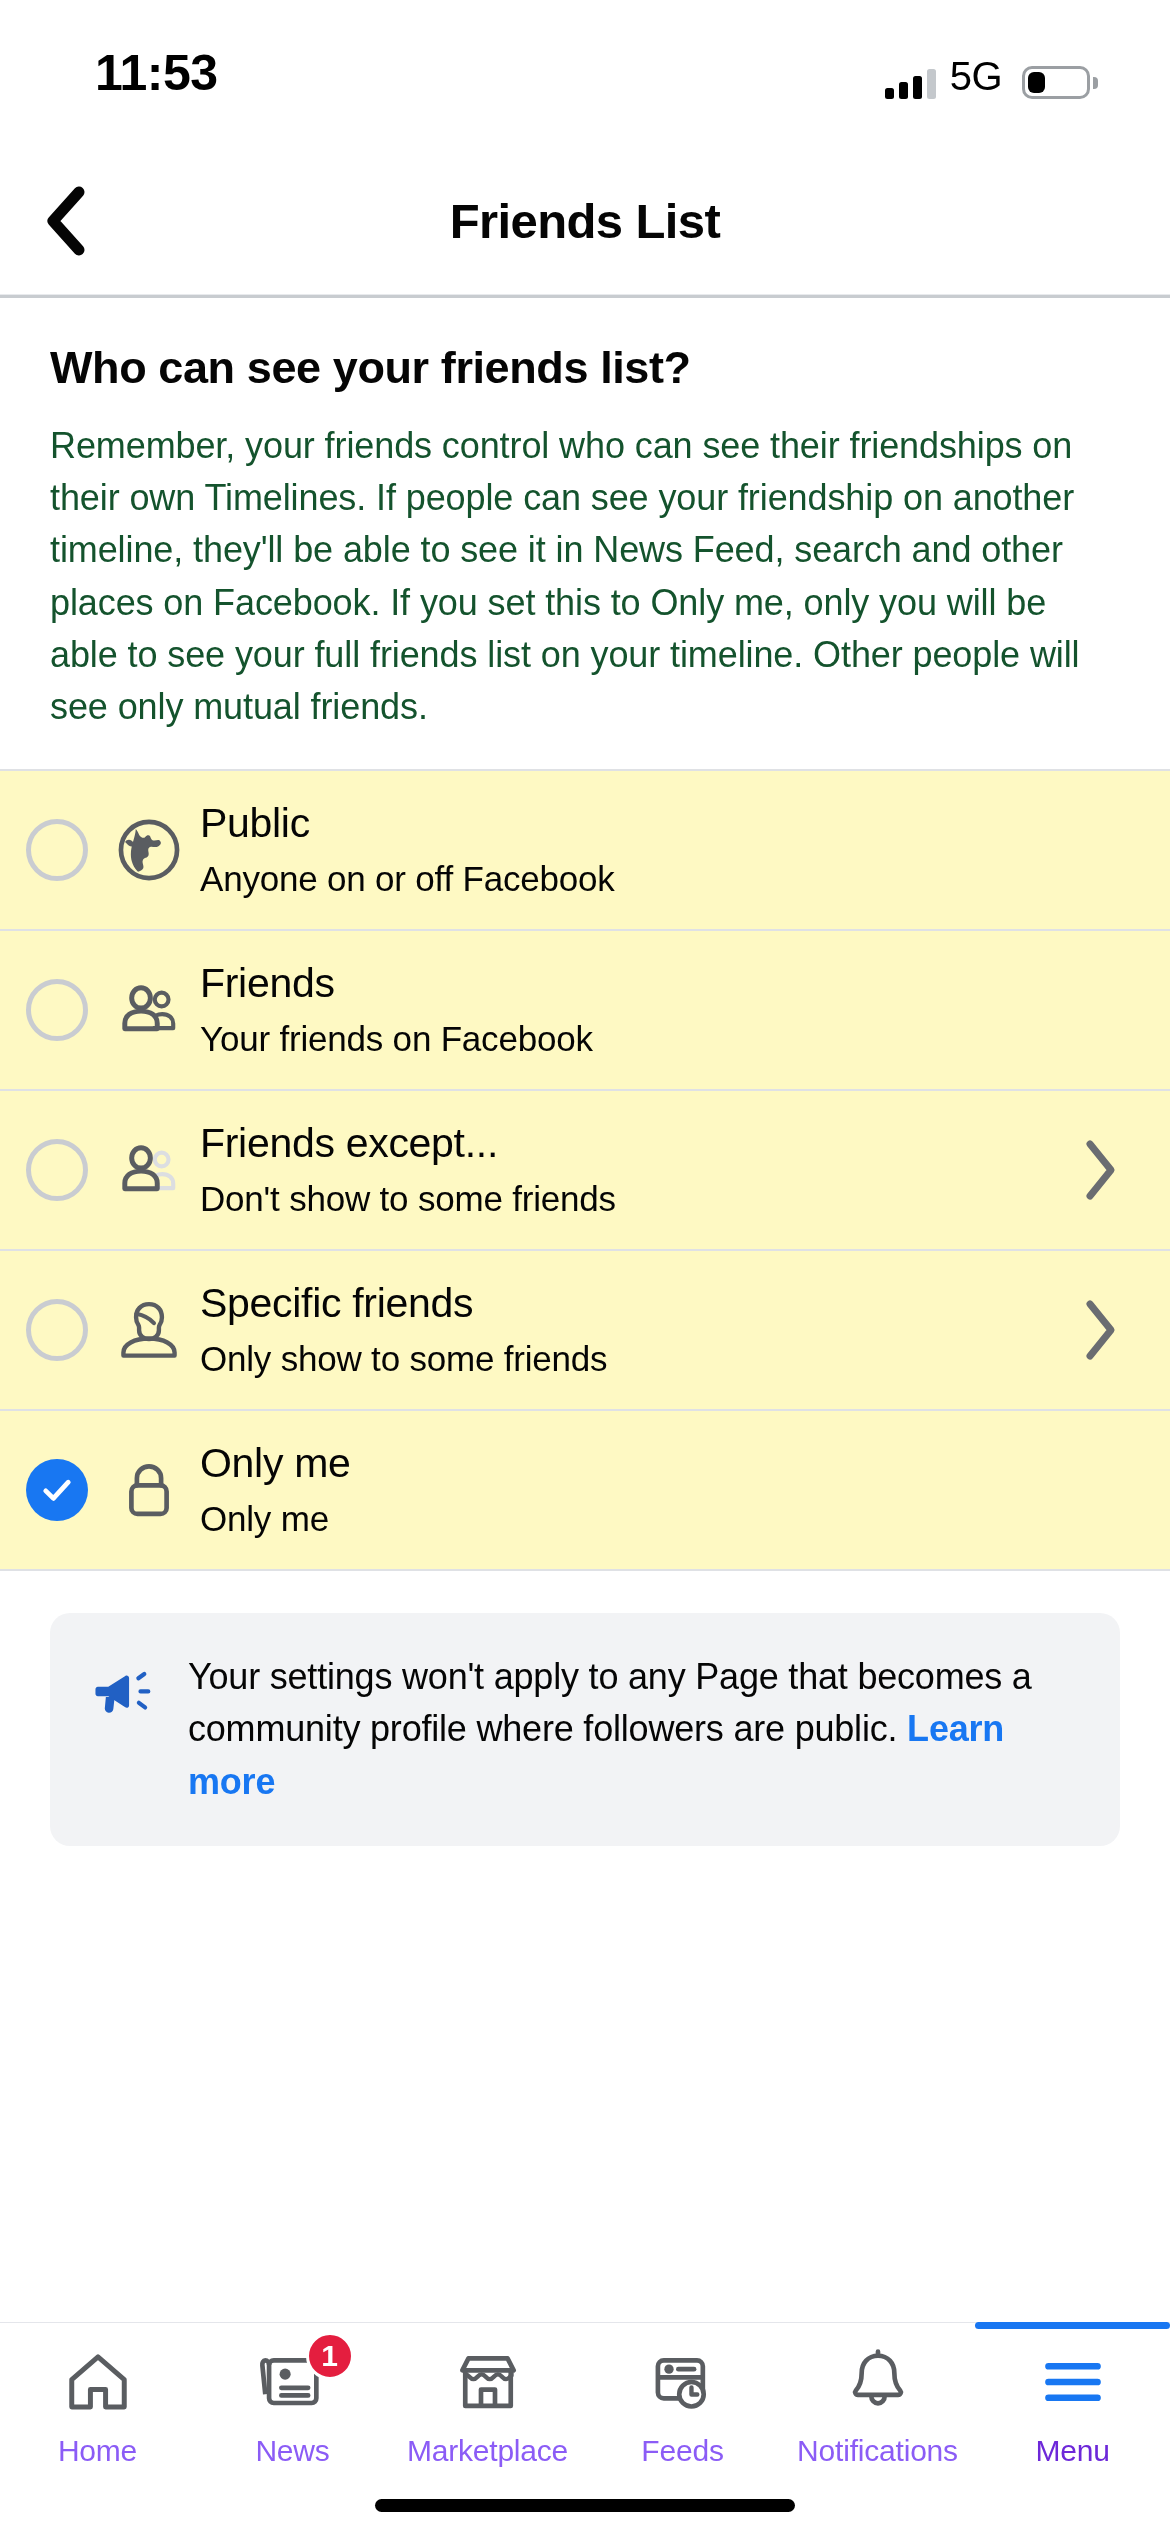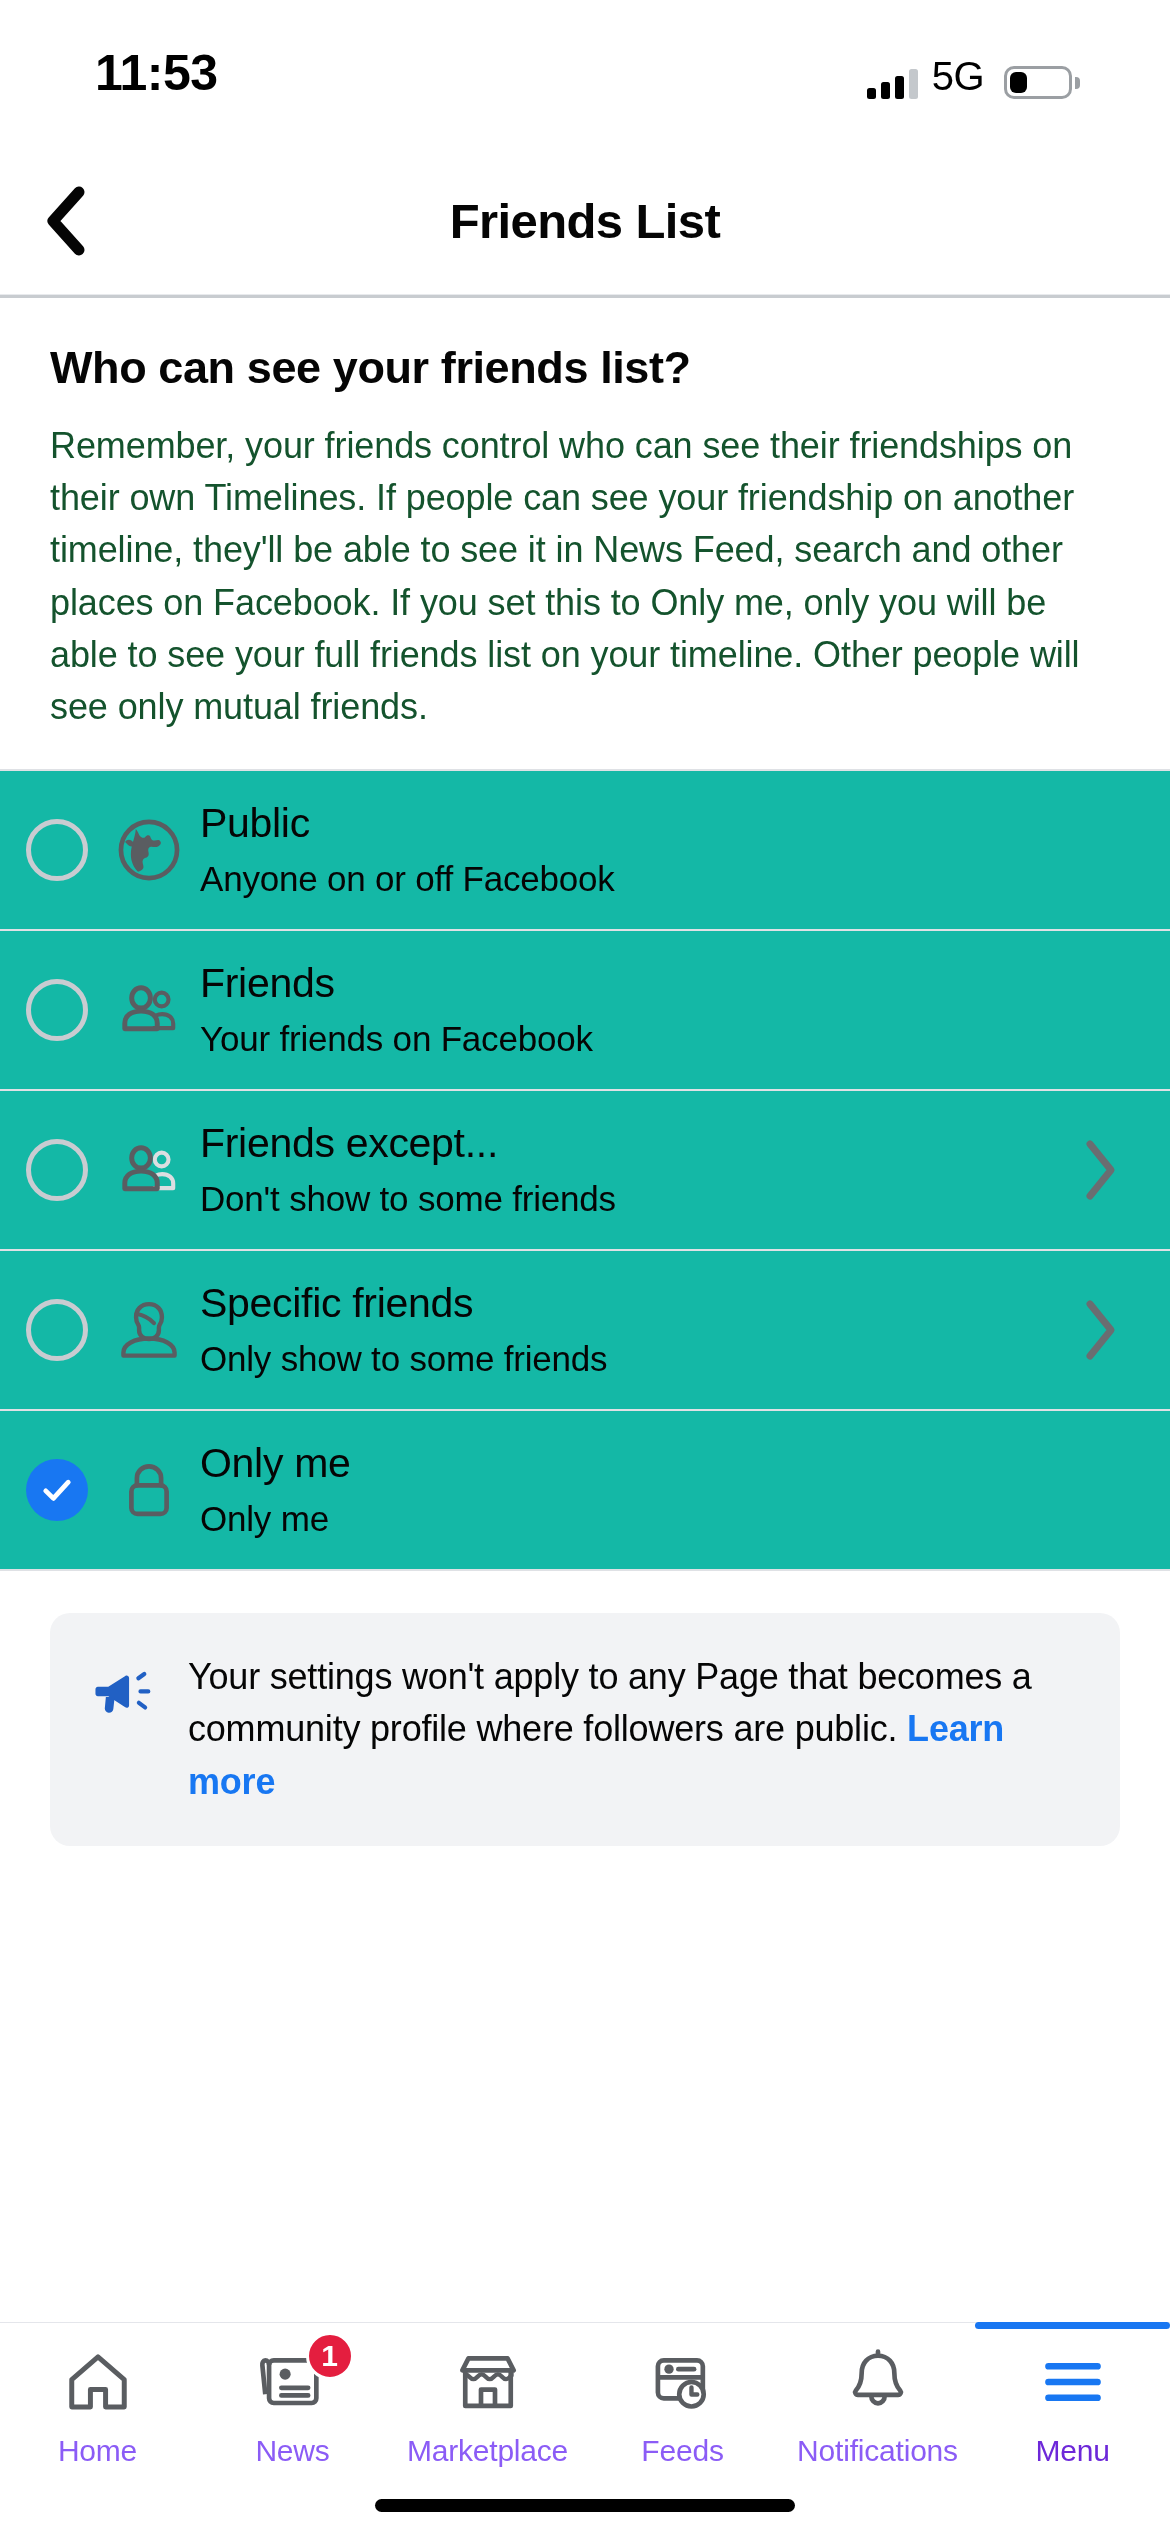--- a/index.html
+++ b/index.html
@@ -11,21 +11,21 @@
     overflow:hidden;
     position:relative;
   }
 
   
   .status-bar{
     height:148px;
     display:flex;
     align-items:flex-start;
     justify-content:space-between;
-    padding:48px 90px 0 95px;
+    padding:48px 72px 0 95px;
   }
   .status-time{
     font-size:50px;
     font-weight:600;
     letter-spacing:-0.5px;
     line-height:1;
     color:#000;
   }
   .status-right{
     display:flex;
@@ -98,21 +98,21 @@
     letter-spacing:-0.1px;
   }
 
   
   .options{ }
   .option-row{
     display:flex;
     align-items:center;
     min-height:158px;
     padding:0 44px 0 26px;
-    background:#14b8a6;
+    background:#fef9c3;
   }
   .radio{
     width:62px; height:62px;
     border:5px solid #c9ccd1;
     border-radius:50%;
     flex:0 0 auto;
     margin-right:24px;
   }
   .radio.checked{
     border:none;

